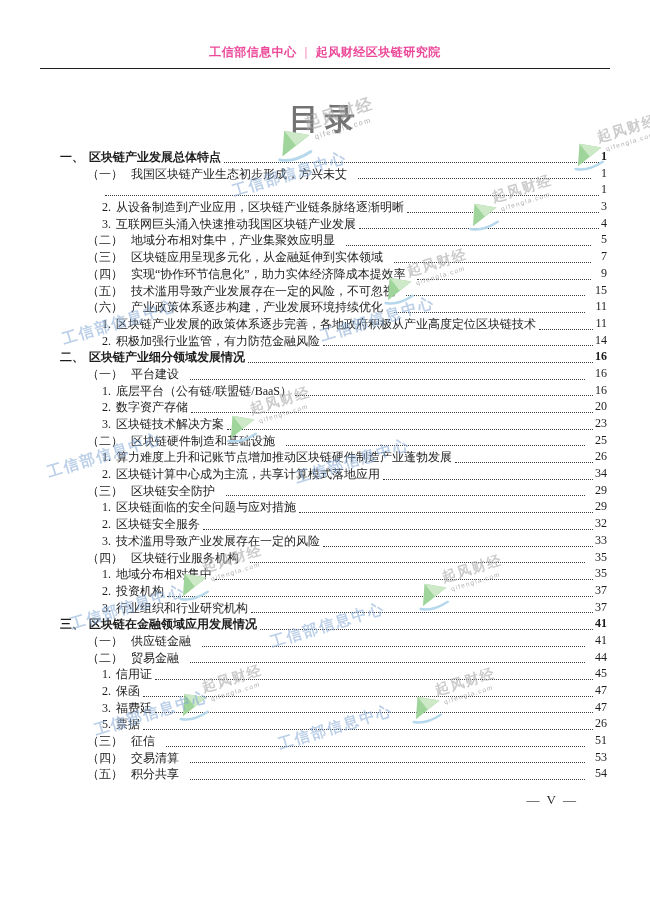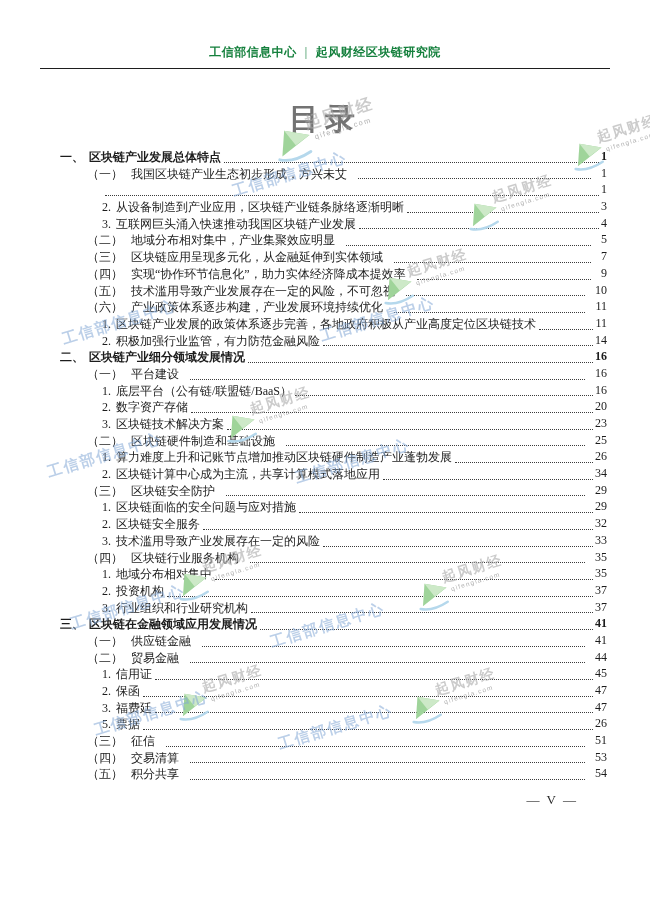--- a/index.html
+++ b/index.html
@@ -15,21 +15,21 @@
 
   .header {
     margin:0 40px;
     padding-top:44px;
     padding-bottom:7px;
     border-bottom:1.5px solid #1e1e1e;
     text-align:center;
     font-size:12px;
     font-weight:bold;
     letter-spacing:0.5px;
-    color:#15803d;
+    color:#ec4899;
   }
   .header .sep { margin:0 8px; font-weight:normal; }
 
   .doc-title {
     text-align:center;
     font-size:30px;
     font-weight:bold;
     letter-spacing:6px;
     margin-top:30px;
     margin-bottom:0;
@@ -132,21 +132,21 @@
         <span class="pg">7</span>
       </div>
       <div class="row l2">
         <span class="lbl"><span class="prefix">（四）</span><span class="ttl">实现“协作环节信息化”，助力实体经济降成本提效率</span></span>
         <span class="leader"></span>
         <span class="pg">9</span>
       </div>
       <div class="row l2">
         <span class="lbl"><span class="prefix">（五）</span><span class="ttl">技术滥用导致产业发展存在一定的风险，不可忽视</span></span>
         <span class="leader"></span>
-        <span class="pg">10</span>
+        <span class="pg">15</span>
       </div>
       <div class="row l2">
         <span class="lbl"><span class="prefix">（六）</span><span class="ttl">产业政策体系逐步构建，产业发展环境持续优化</span></span>
         <span class="leader"></span>
         <span class="pg">11</span>
       </div>
       <div class="row l3">
         <span class="lbl"><span class="prefix">1.</span><span class="ttl">区块链产业发展的政策体系逐步完善，各地政府积极从产业高度定位区块链技术</span></span>
         <span class="leader"></span>
         <span class="pg">11</span>

